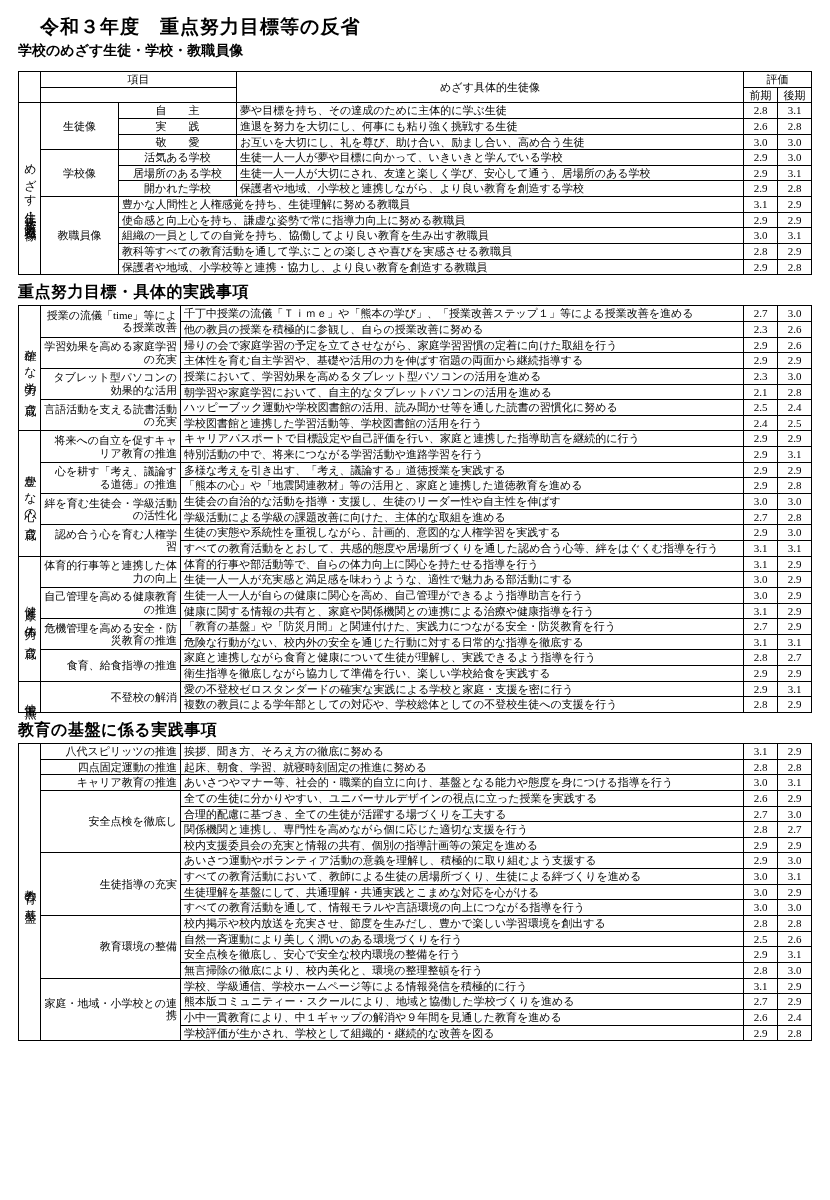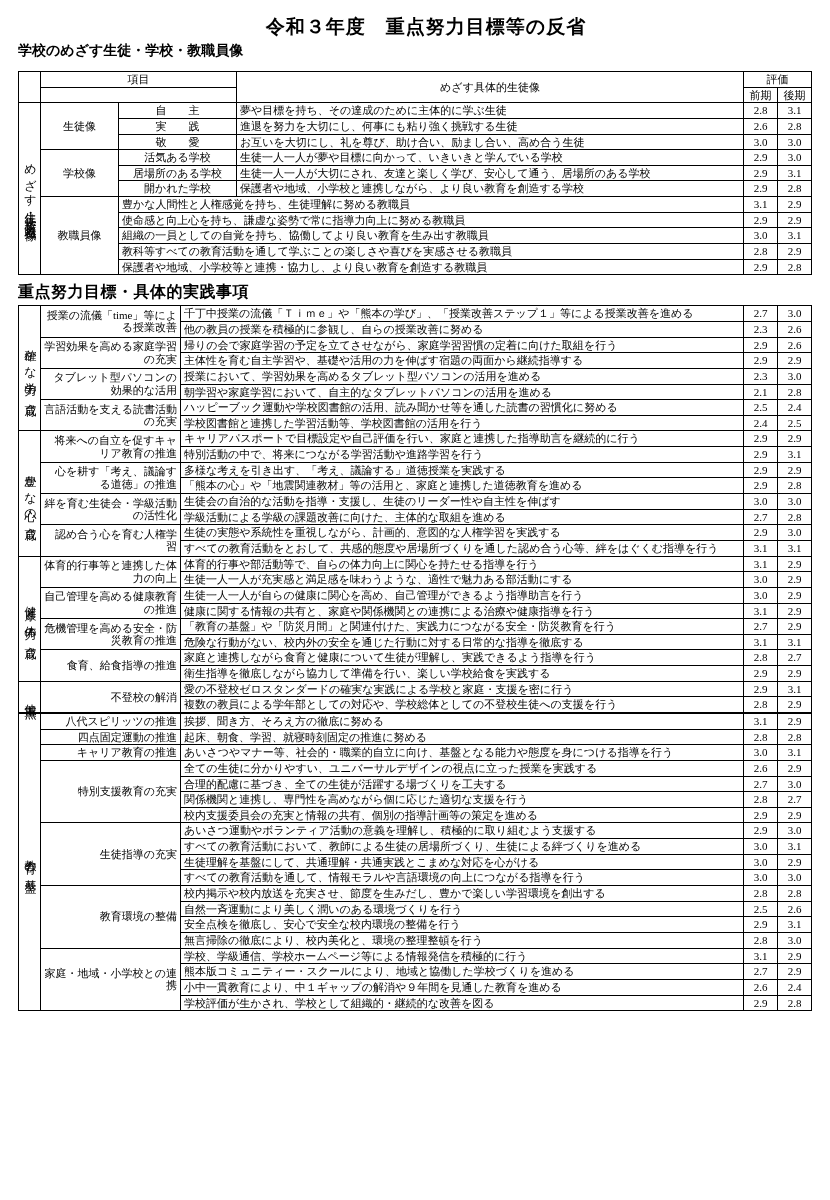--- a/index.html
+++ b/index.html
@@ -18,21 +18,20 @@
     width: 830px;
     box-sizing: border-box;
     padding: 14px 18px 10px 18px;
   }
   .doc-title {
     font-size: 19px;
     font-weight: bold;
     letter-spacing: 1px;
     margin: 0 0 2px 0;
     padding-left: 22px;
-    text-align: center;
   }
   .subtitle-row {
     display: flex;
     align-items: flex-end;
     justify-content: space-between;
     margin-bottom: 11px;
   }
   .subtitle {
     font-size: 14px;
     font-weight: bold;
@@ -352,20 +351,21 @@
           </tr>
           <tr>
             <td class="detail-cell">複数の教員による学年部としての対応や、学校総体としての不登校生徒への支援を行う</td>
             <td class="num">2.8</td>
             <td class="num">2.9</td>
           </tr>
         </tbody>
     </table>
   </div>
 
+  <div class="section-title">教育の基盤に係る実践事項</div>
   <div class="tbl-wrap">
     <table class="grid">
       <colgroup>
         <col style="width:22px">
         <col style="width:140px">
         <col style="width:auto">
         <col style="width:34px">
         <col style="width:34px">
       </colgroup>
       <tbody id="t3-body">
@@ -384,21 +384,21 @@
             <td class="num">2.8</td>
             <td class="num">2.8</td>
           </tr>
           <tr>
             <td rowspan="1" class="item-cell">キャリア教育の推進</td>
             <td class="detail-cell">あいさつやマナー等、社会的・職業的自立に向け、基盤となる能力や態度を身につける指導を行う</td>
             <td class="num">3.0</td>
             <td class="num">3.1</td>
           </tr>
           <tr>
-            <td rowspan="4" class="item-cell">特別支援教育の充実</td>
+            <td rowspan="4" class="item-cell">安全点検を徹底し</td>
             <td class="detail-cell">全ての生徒に分かりやすい、ユニバーサルデザインの視点に立った授業を実践する</td>
             <td class="num">2.6</td>
             <td class="num">2.9</td>
           </tr>
           <tr>
             <td class="detail-cell">合理的配慮に基づき、全ての生徒が活躍する場づくりを工夫する</td>
             <td class="num">2.7</td>
             <td class="num">3.0</td>
           </tr>
           <tr>

